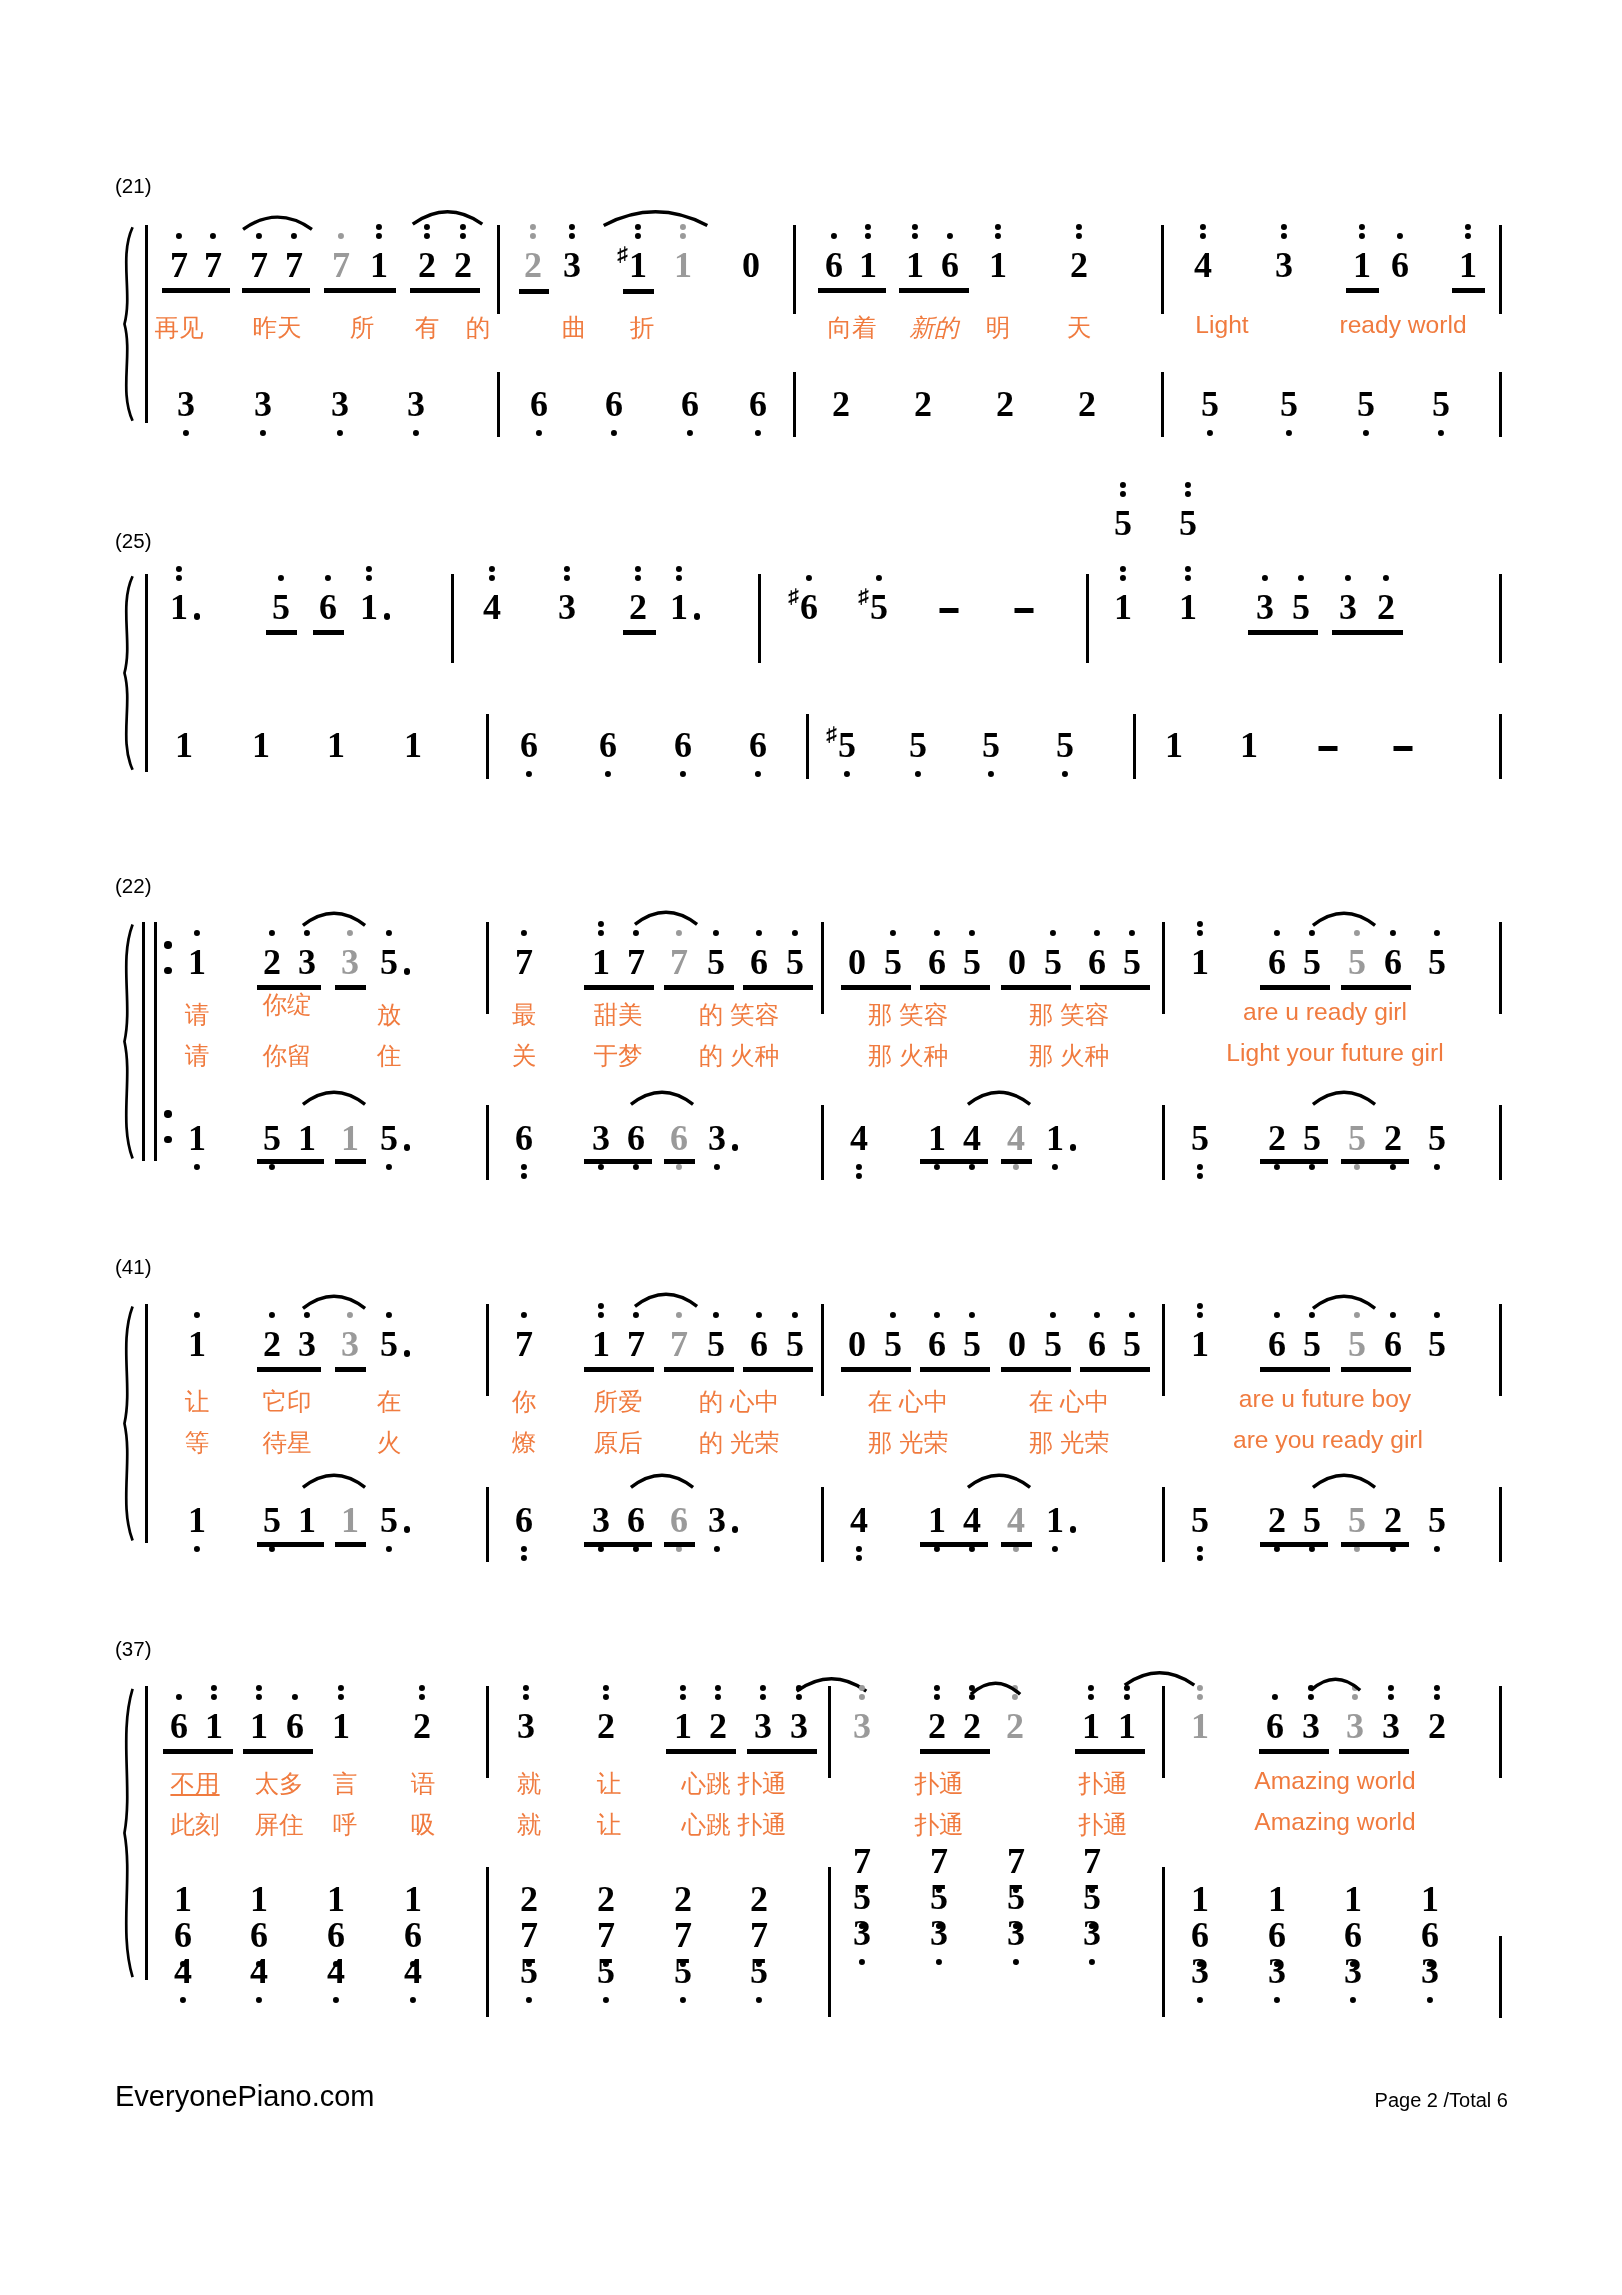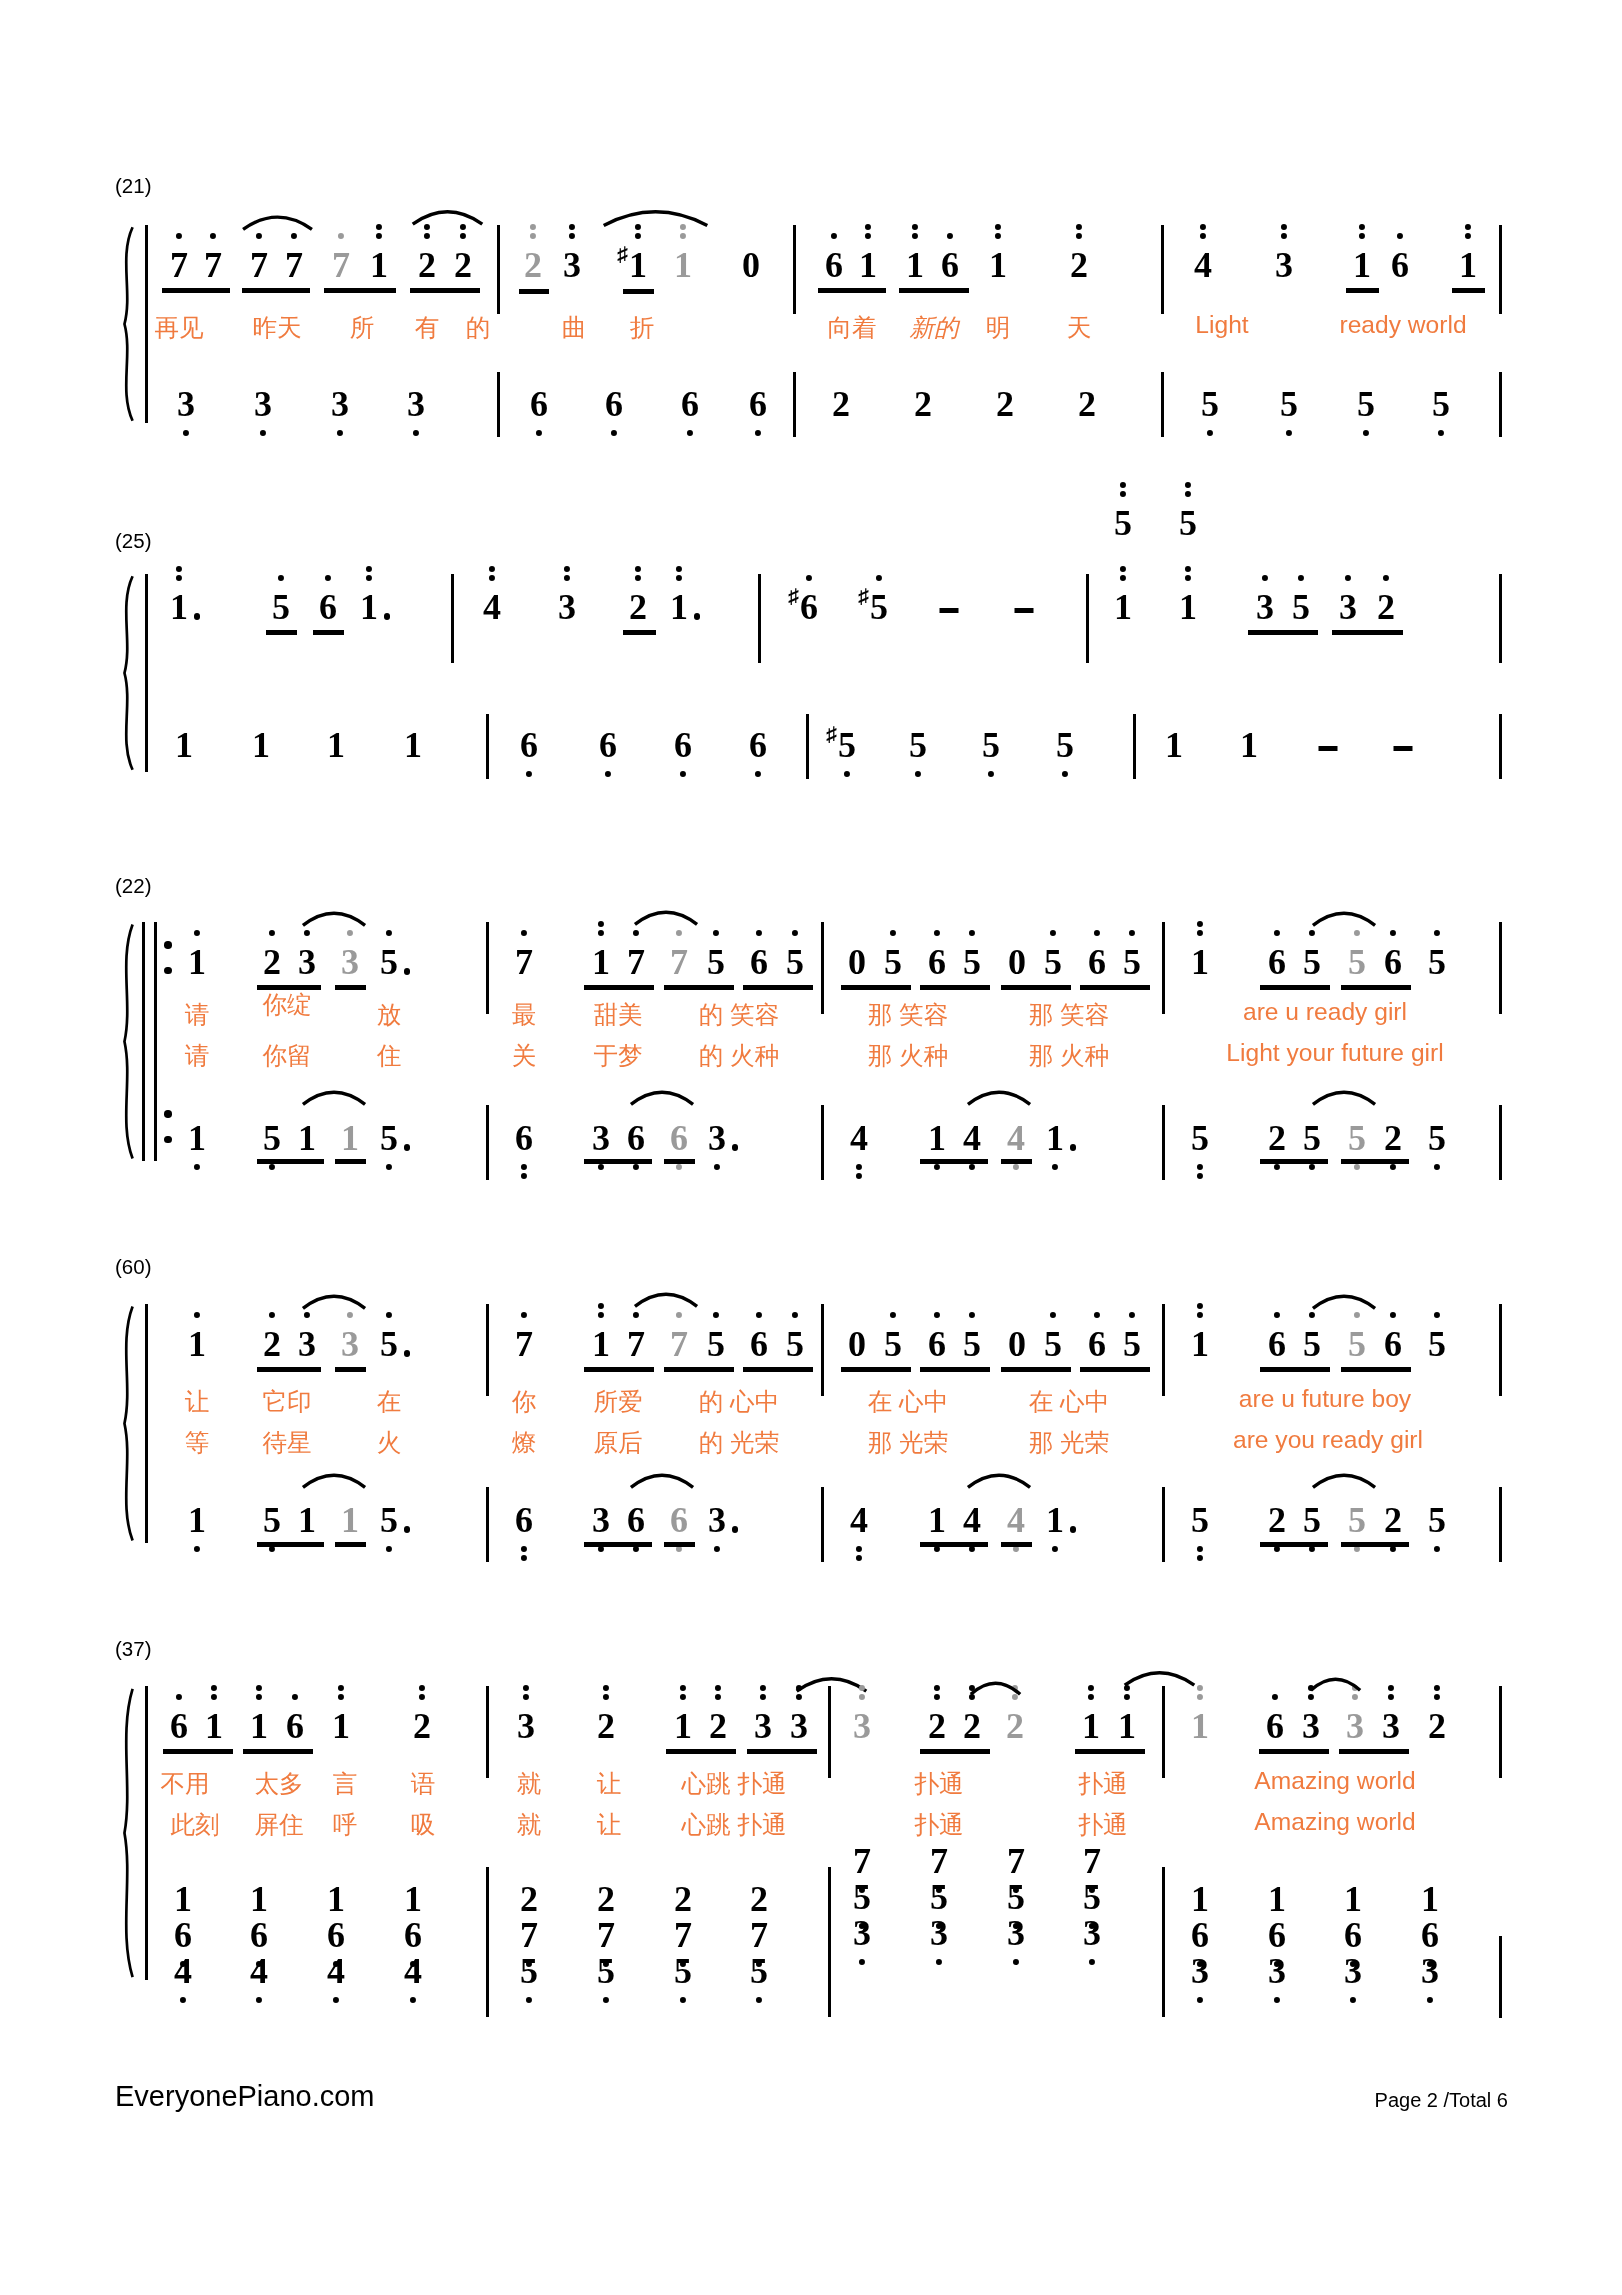--- a/index.html
+++ b/index.html
@@ -666,21 +666,21 @@
       </div>
   <div class="slur" style="left:1310px;top:1080px;">
     <svg width="68" height="27" viewBox="0 0 100 40">
           <path d="M4 36 Q50 0 96 36" stroke="#000" stroke-width="5" fill="none"></path>
         </svg>
   </div>
   <div class="barline" style="left:1499px;top:1105px;height:75px;"></div>
 </div>
 
 <div class="sys">
-  <div class="measnum" style="left:115px;top:1255px;">(60)</div>
+  <div class="measnum" style="left:115px;top:1255px;">(41)</div>
 
   <div class="brace" style="top:1304px;">
     <svg width="23" height="239" viewBox="0 0 34 350">
           <path d="M26 2 C6 55 26 120 14 175 C26 230 6 295 26 348" stroke="#000" stroke-width="4" fill="none"></path>
         </svg>
   </div>
   <div class="dblbar" style="left:145px;top:1304px;height:239px;"></div>
 
   <div class="note" style="left:197px;top:1326px;">
         <span class="n-main">1<i class="od up1"></i></span>
@@ -1031,21 +1031,21 @@
   <div class="note" style="left:1437px;top:1708px;">
         <span class="n-main">2<i class="od up1"></i><i class="od up2"></i></span>
       </div>
   <div class="slur" style="left:1308px;top:1667px;">
     <svg width="55" height="26" viewBox="0 0 80 38">
           <path d="M4 34 Q40 2 76 34" stroke="#000" stroke-width="5" fill="none"></path>
         </svg>
   </div>
   <div class="barline" style="left:1499px;top:1686px;height:92px;"></div>
 
-  <div class="lyr" style="left:185px;top:1767px;">不用</div>
+  <div class="lyr" style="left:195px;top:1767px;text-decoration:underline;">不用</div>
   <div class="lyr" style="left:279px;top:1767px;">太多</div>
   <div class="lyr" style="left:345px;top:1767px;">言</div>
   <div class="lyr" style="left:423px;top:1767px;">语</div>
   <div class="lyr" style="left:529px;top:1767px;">就</div>
   <div class="lyr" style="left:609px;top:1767px;">让</div>
   <div class="lyr" style="left:734px;top:1767px;">心跳 扑通</div>
   <div class="lyr" style="left:939px;top:1767px;">扑通</div>
   <div class="lyr" style="left:1103px;top:1767px;">扑通</div>
   <div class="lyr" style="left:1335px;top:1767px;">Amazing world</div>
 

